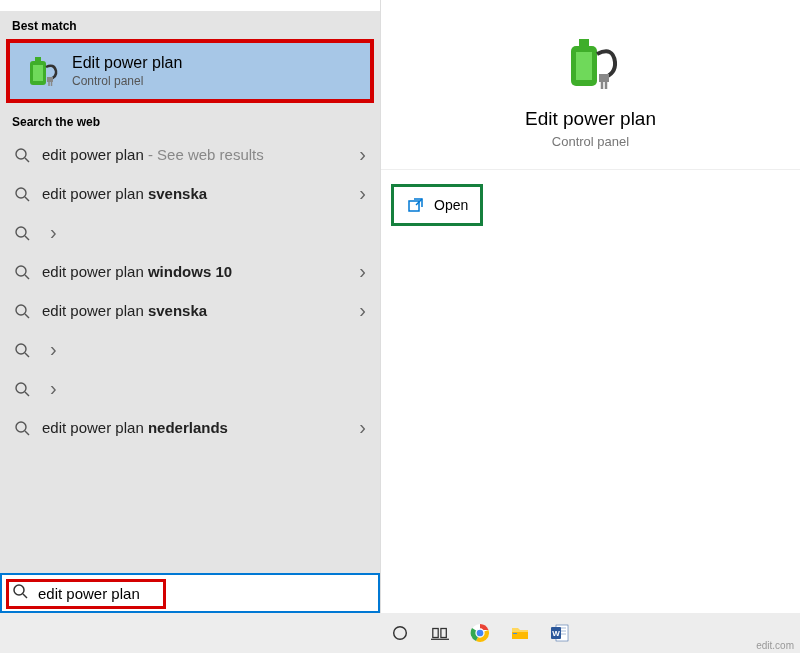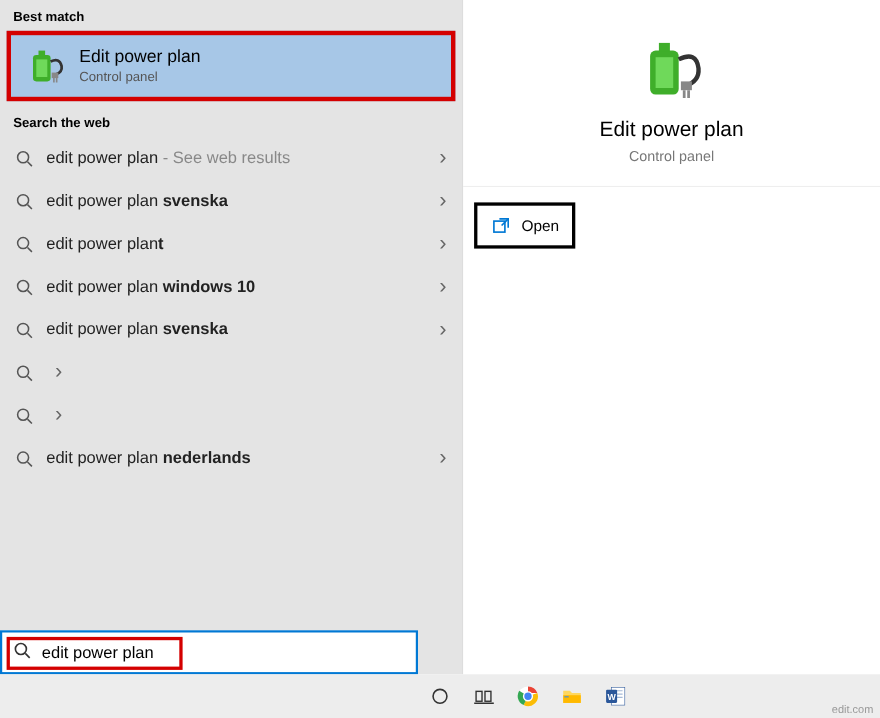--- a/index.html
+++ b/index.html
@@ -1,19 +1,19 @@
 <!DOCTYPE html>
 <html><head>
 <meta charset="utf-8">
 <style>
   * { box-sizing: border-box; margin: 0; padding: 0; font-family: "Segoe UI", Arial, sans-serif; }
   body { width: 800px; height: 653px; overflow: hidden; background: #fff; position: relative; }
 
   .container { display: flex; width: 800px; height: 613px; }
-  .left-pane { width: 420px; background: #e4e4e4; display: flex; flex-direction: column; }
+  .left-pane { width: 380px; background: #e4e4e4; display: flex; flex-direction: column; margin-top: 11px; }
   .right-pane { flex: 1; background: #fff; border-left: 1px solid #ddd; display: flex; flex-direction: column; }
 
   .section-label { font-size: 12px; font-weight: 600; color: #000; padding: 8px 12px 6px 12px; }
 
   .best-match-item { display: flex; align-items: center; gap: 12px; padding: 10px 14px; background: #a7c7e7; border: 4px solid #d40000; margin: 0 6px 4px 6px; }
   .best-match-icon { width: 36px; height: 36px; display:flex; align-items:center; justify-content:center; }
   .best-match-text .title { font-size: 16px; color: #000; }
   .best-match-text .sub { font-size: 12px; color: #555; margin-top: 2px; }
 
   .web-list { display: flex; flex-direction: column; }
@@ -21,21 +21,21 @@
   .search-icon-small { width: 16px; height: 16px; margin-right: 12px; flex-shrink:0; }
   .web-text { flex: 1; font-size: 15px; color: #222; }
   .web-text .muted { color: #888; }
   .chevron { color: #666; font-size: 14px; padding-left: 8px; }
 
   .preview-header { display:flex; flex-direction:column; align-items:center; padding: 30px 20px 20px 20px; border-bottom: 1px solid #eee; }
   .preview-icon-large { width: 64px; height: 64px; margin-bottom: 14px; }
   .preview-title { font-size: 19px; color: #000; margin-bottom: 4px; }
   .preview-sub { font-size: 13px; color: #777; }
 
-  .open-row { display:flex; align-items:center; gap:10px; padding: 10px 14px; margin: 14px 10px; border: 3px solid #000000; width: 92px; cursor:pointer; }
+  .open-row { display:flex; align-items:center; gap:10px; padding: 10px 14px; margin: 14px 10px; border: 3px solid #15803d; width: 92px; cursor:pointer; }
   .open-row .open-icon { width:16px; height:16px; }
   .open-row .label { font-size: 14px; color:#000; }
 
   
   .search-bar { position:absolute; left:0; bottom:40px; width: 380px; height: 40px; background:#fff; border: 2px solid #0078d4; display:flex; align-items:center; padding: 0 10px; }
   .search-bar-highlight { position:absolute; left:6px; bottom:44px; width: 160px; height: 30px; border:3px solid #d40000; pointer-events:none; }
   .search-bar input { border:none; outline:none; font-size:15px; flex:1; margin-left:10px; color:#000; background:transparent; }
 
   
   .taskbar { position:absolute; left:0; bottom:0; width:800px; height:40px; background:#ededed; display:flex; align-items:center; }
@@ -87,21 +87,20 @@
               <line x1="11" y1="11" x2="15" y2="15" stroke="#555" stroke-width="1.4"></line>
             </svg></span>
           <span class="web-text"><span>edit power plan </span><b>svenska</b></span>
           <span class="chevron" style="font-size: 20px;">›</span>
         </div>
         <div class="web-item">
           <span class="search-icon-small"><svg viewBox="0 0 16 16" width="16" height="16">
               <circle cx="7" cy="7" r="5" fill="none" stroke="#555" stroke-width="1.4"></circle>
               <line x1="11" y1="11" x2="15" y2="15" stroke="#555" stroke-width="1.4"></line>
             </svg></span>
-          <span class="web-text"><span>edit power plan</span><b>t</b></span>
           <span class="chevron" style="font-size: 20px;">›</span>
         </div>
         <div class="web-item">
           <span class="search-icon-small"><svg viewBox="0 0 16 16" width="16" height="16">
               <circle cx="7" cy="7" r="5" fill="none" stroke="#555" stroke-width="1.4"></circle>
               <line x1="11" y1="11" x2="15" y2="15" stroke="#555" stroke-width="1.4"></line>
             </svg></span>
           <span class="web-text"><span>edit power plan </span><b>windows 10</b></span>
           <span class="chevron" style="font-size: 20px;">›</span>
         </div>

